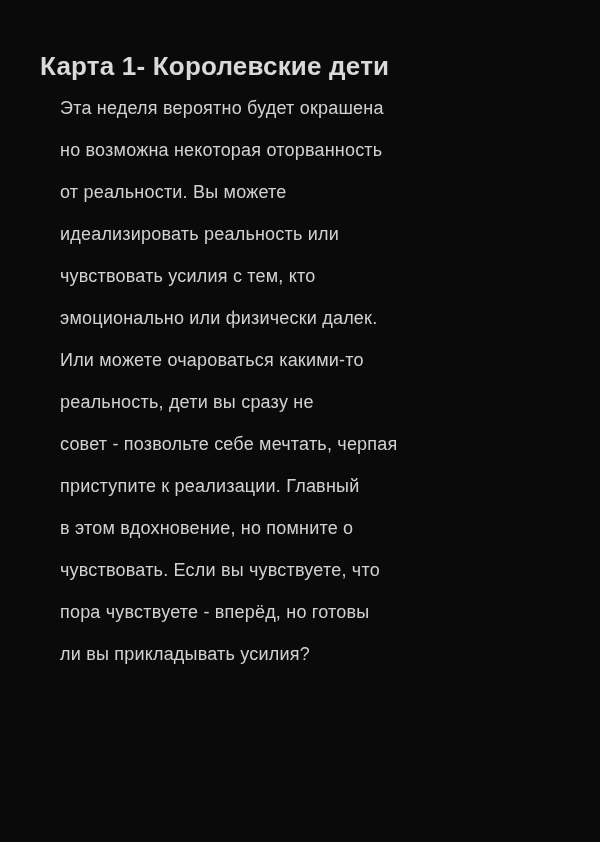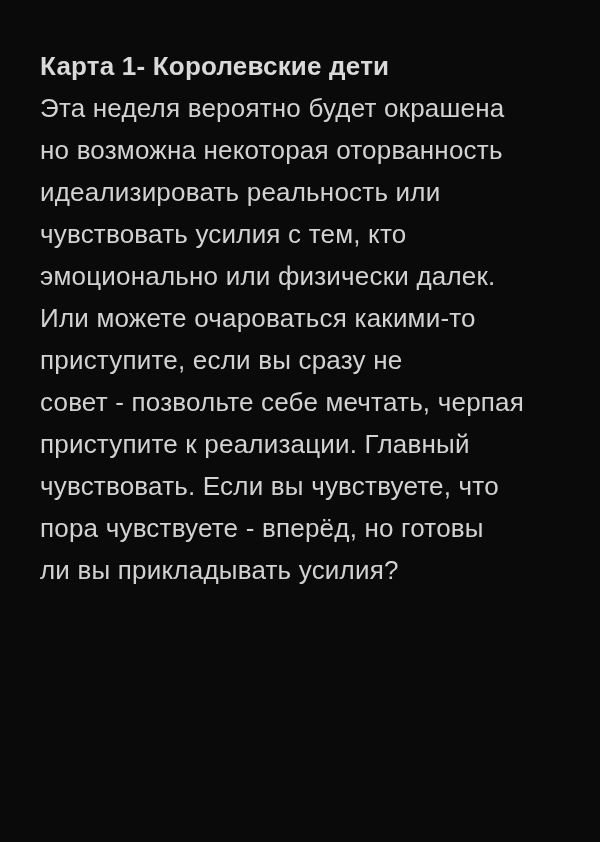--- a/index.html
+++ b/index.html
@@ -25,44 +25,47 @@
   .card-title {
     color: #d9d9d9;
     font-size: 26px;
     line-height: 42px;
     font-weight: 700;
     letter-spacing: 0.2px;
   }
 
   .reading-paragraph {
     color: #d2d2d2;
-    font-size: 26px;
+    font-size: 18px;
     line-height: 42px;
     font-weight: 400;
     letter-spacing: 0.2px;
+    margin-left: 20px;
   }
 
   .reading-paragraph .line {
     display: block;
     white-space: nowrap;
   }
 </style>
 </head>
 <body>
 
 <div class="screen">
   <h1 class="card-title">Карта 1- Королевские дети</h1>
 
   <p class="reading-paragraph">
     <span class="line">Эта неделя вероятно будет окрашена</span>
     <span class="line">но возможна некоторая оторванность</span>
+    <span class="line">от реальности. Вы можете</span>
     <span class="line">идеализировать реальность или</span>
     <span class="line">чувствовать усилия с тем, кто</span>
     <span class="line">эмоционально или физически далек.</span>
     <span class="line">Или можете очароваться какими-то</span>
-    <span class="line">приступите, если вы сразу не</span>
+    <span class="line">реальность, дети вы сразу не</span>
     <span class="line">совет - позвольте себе мечтать, черпая</span>
     <span class="line">приступите к реализации. Главный</span>
+    <span class="line">в этом вдохновение, но помните о</span>
     <span class="line">чувствовать. Если вы чувствуете, что</span>
     <span class="line">пора чувствуете - вперёд, но готовы</span>
     <span class="line">ли вы прикладывать усилия?</span>
   </p>
 </div>
 
 </body></html>

